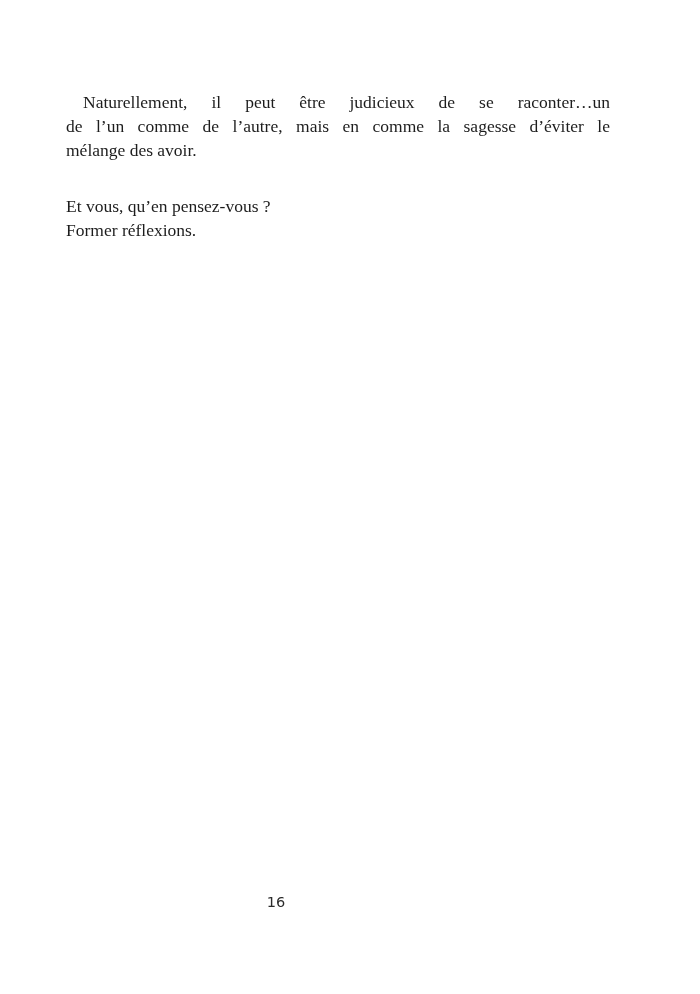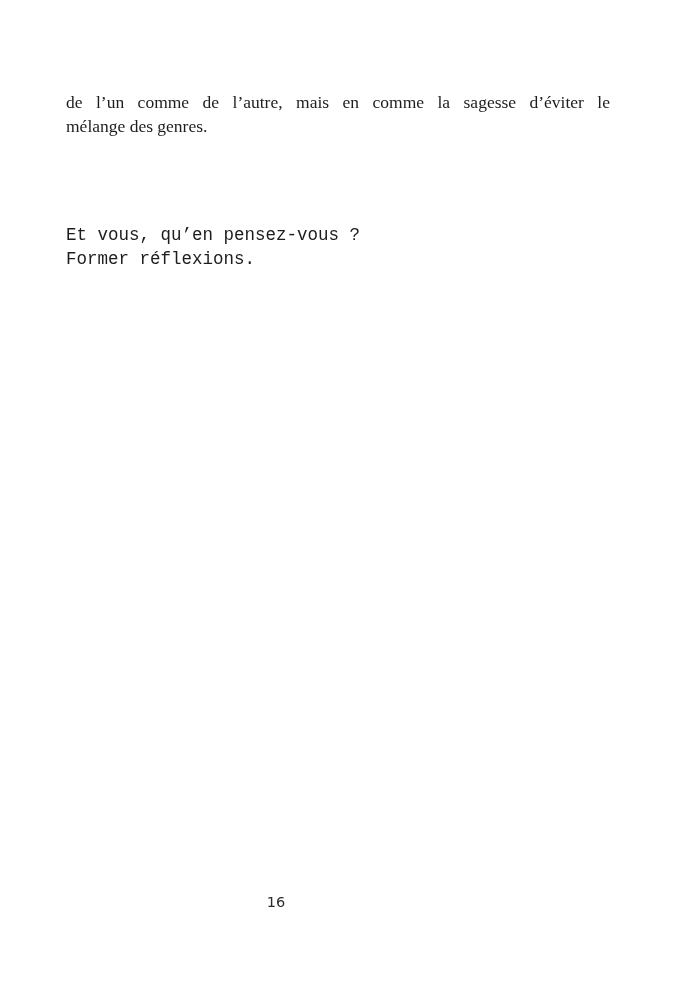--- a/index.html
+++ b/index.html
@@ -29,22 +29,21 @@
     text-justify: inter-word;
     white-space: normal;
   }
   .pline.fill {
     text-align-last: justify;
   }
   .pline.indent {
     text-indent: 17px;
   }
   .closing {
-    margin-top: 85px;
-    font-family: Liberation Mono, monospace;
+    margin-top: 32px;
   }
   .cline {
     font-size: 17.5px;
     line-height: 24px;
     text-align: left;
   }
   .footer {
     position: absolute;
     top: 893px;
     left: 0;
@@ -58,22 +57,23 @@
   }
 </style>
 </head>
 <body>
 
 <div class="page">
 
   <div class="text-block">
 
     <div class="paragraph">
+      <div class="pline fill indent">Naturellement, il peut être judicieux de se raconter…un</div>
       <div class="pline fill">de l’un comme de l’autre, mais en comme la sagesse d’éviter le</div>
-      <div class="pline">mélange des genres.</div>
+      <div class="pline">mélange des avoir.</div>
     </div>
 
     <div class="closing">
       <div class="cline">Et vous, qu’en pensez-vous ?</div>
       <div class="cline">Former réflexions.</div>
     </div>
 
   </div>
 
   <div class="footer">

